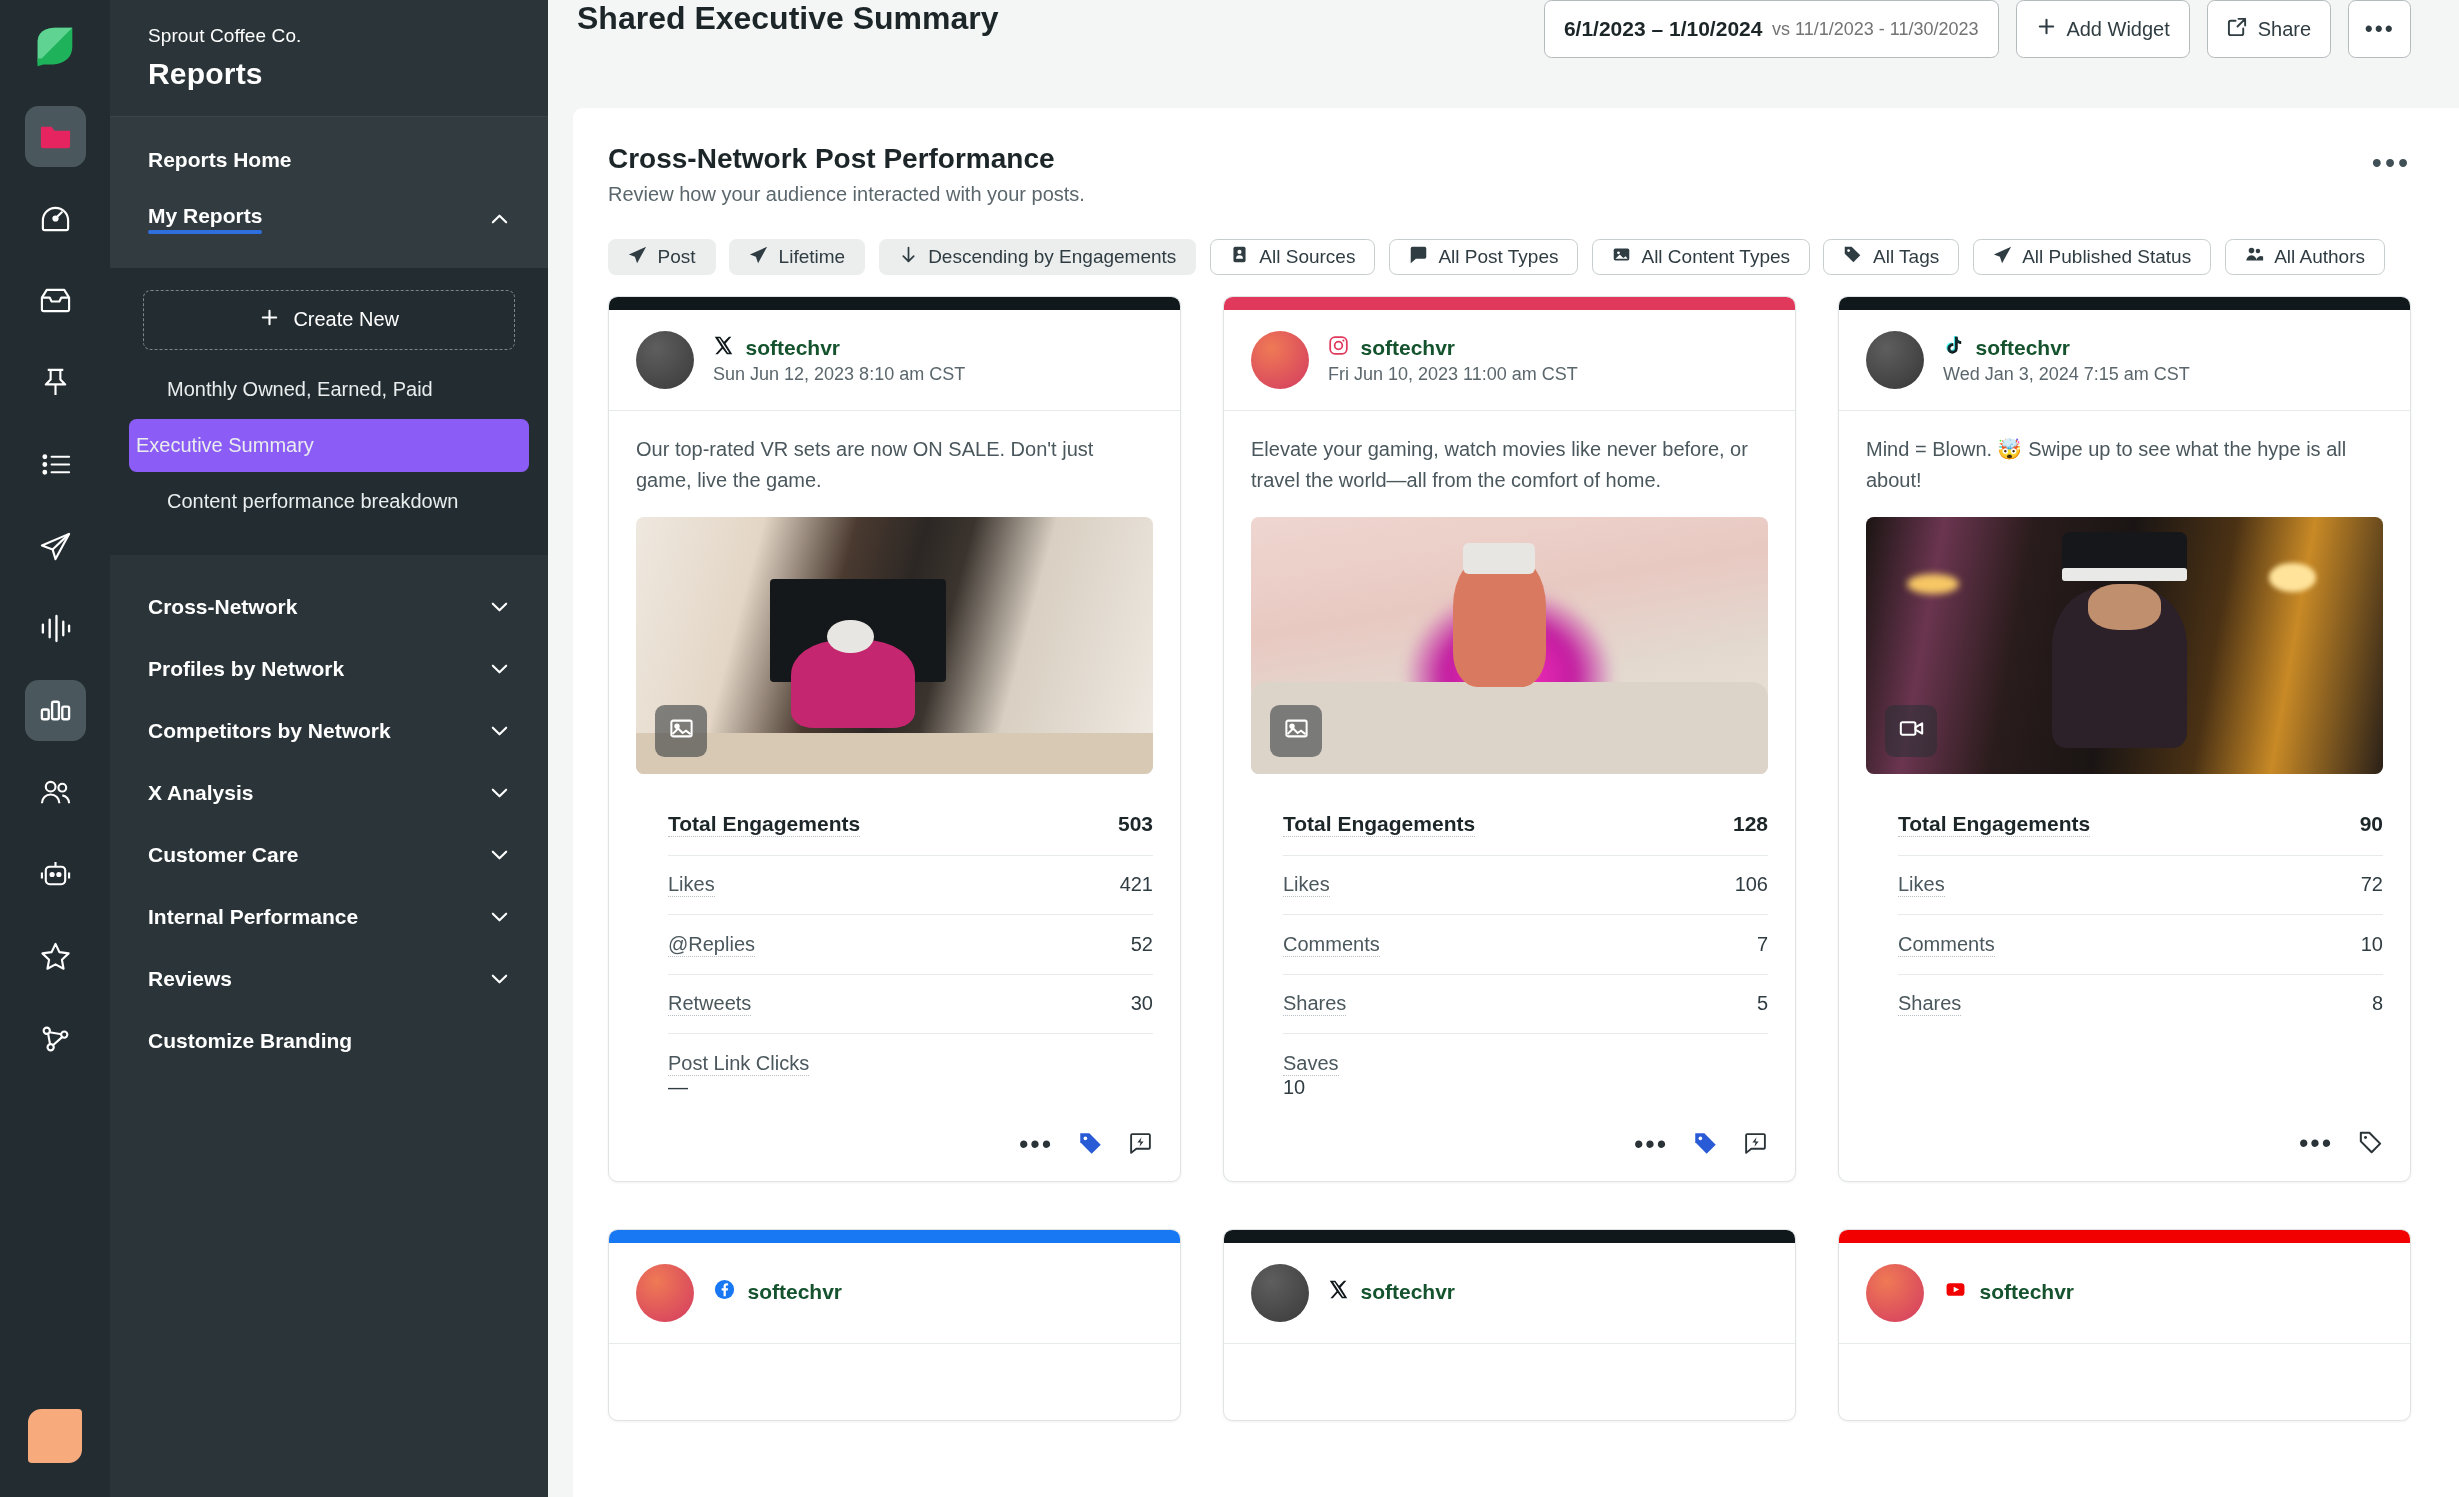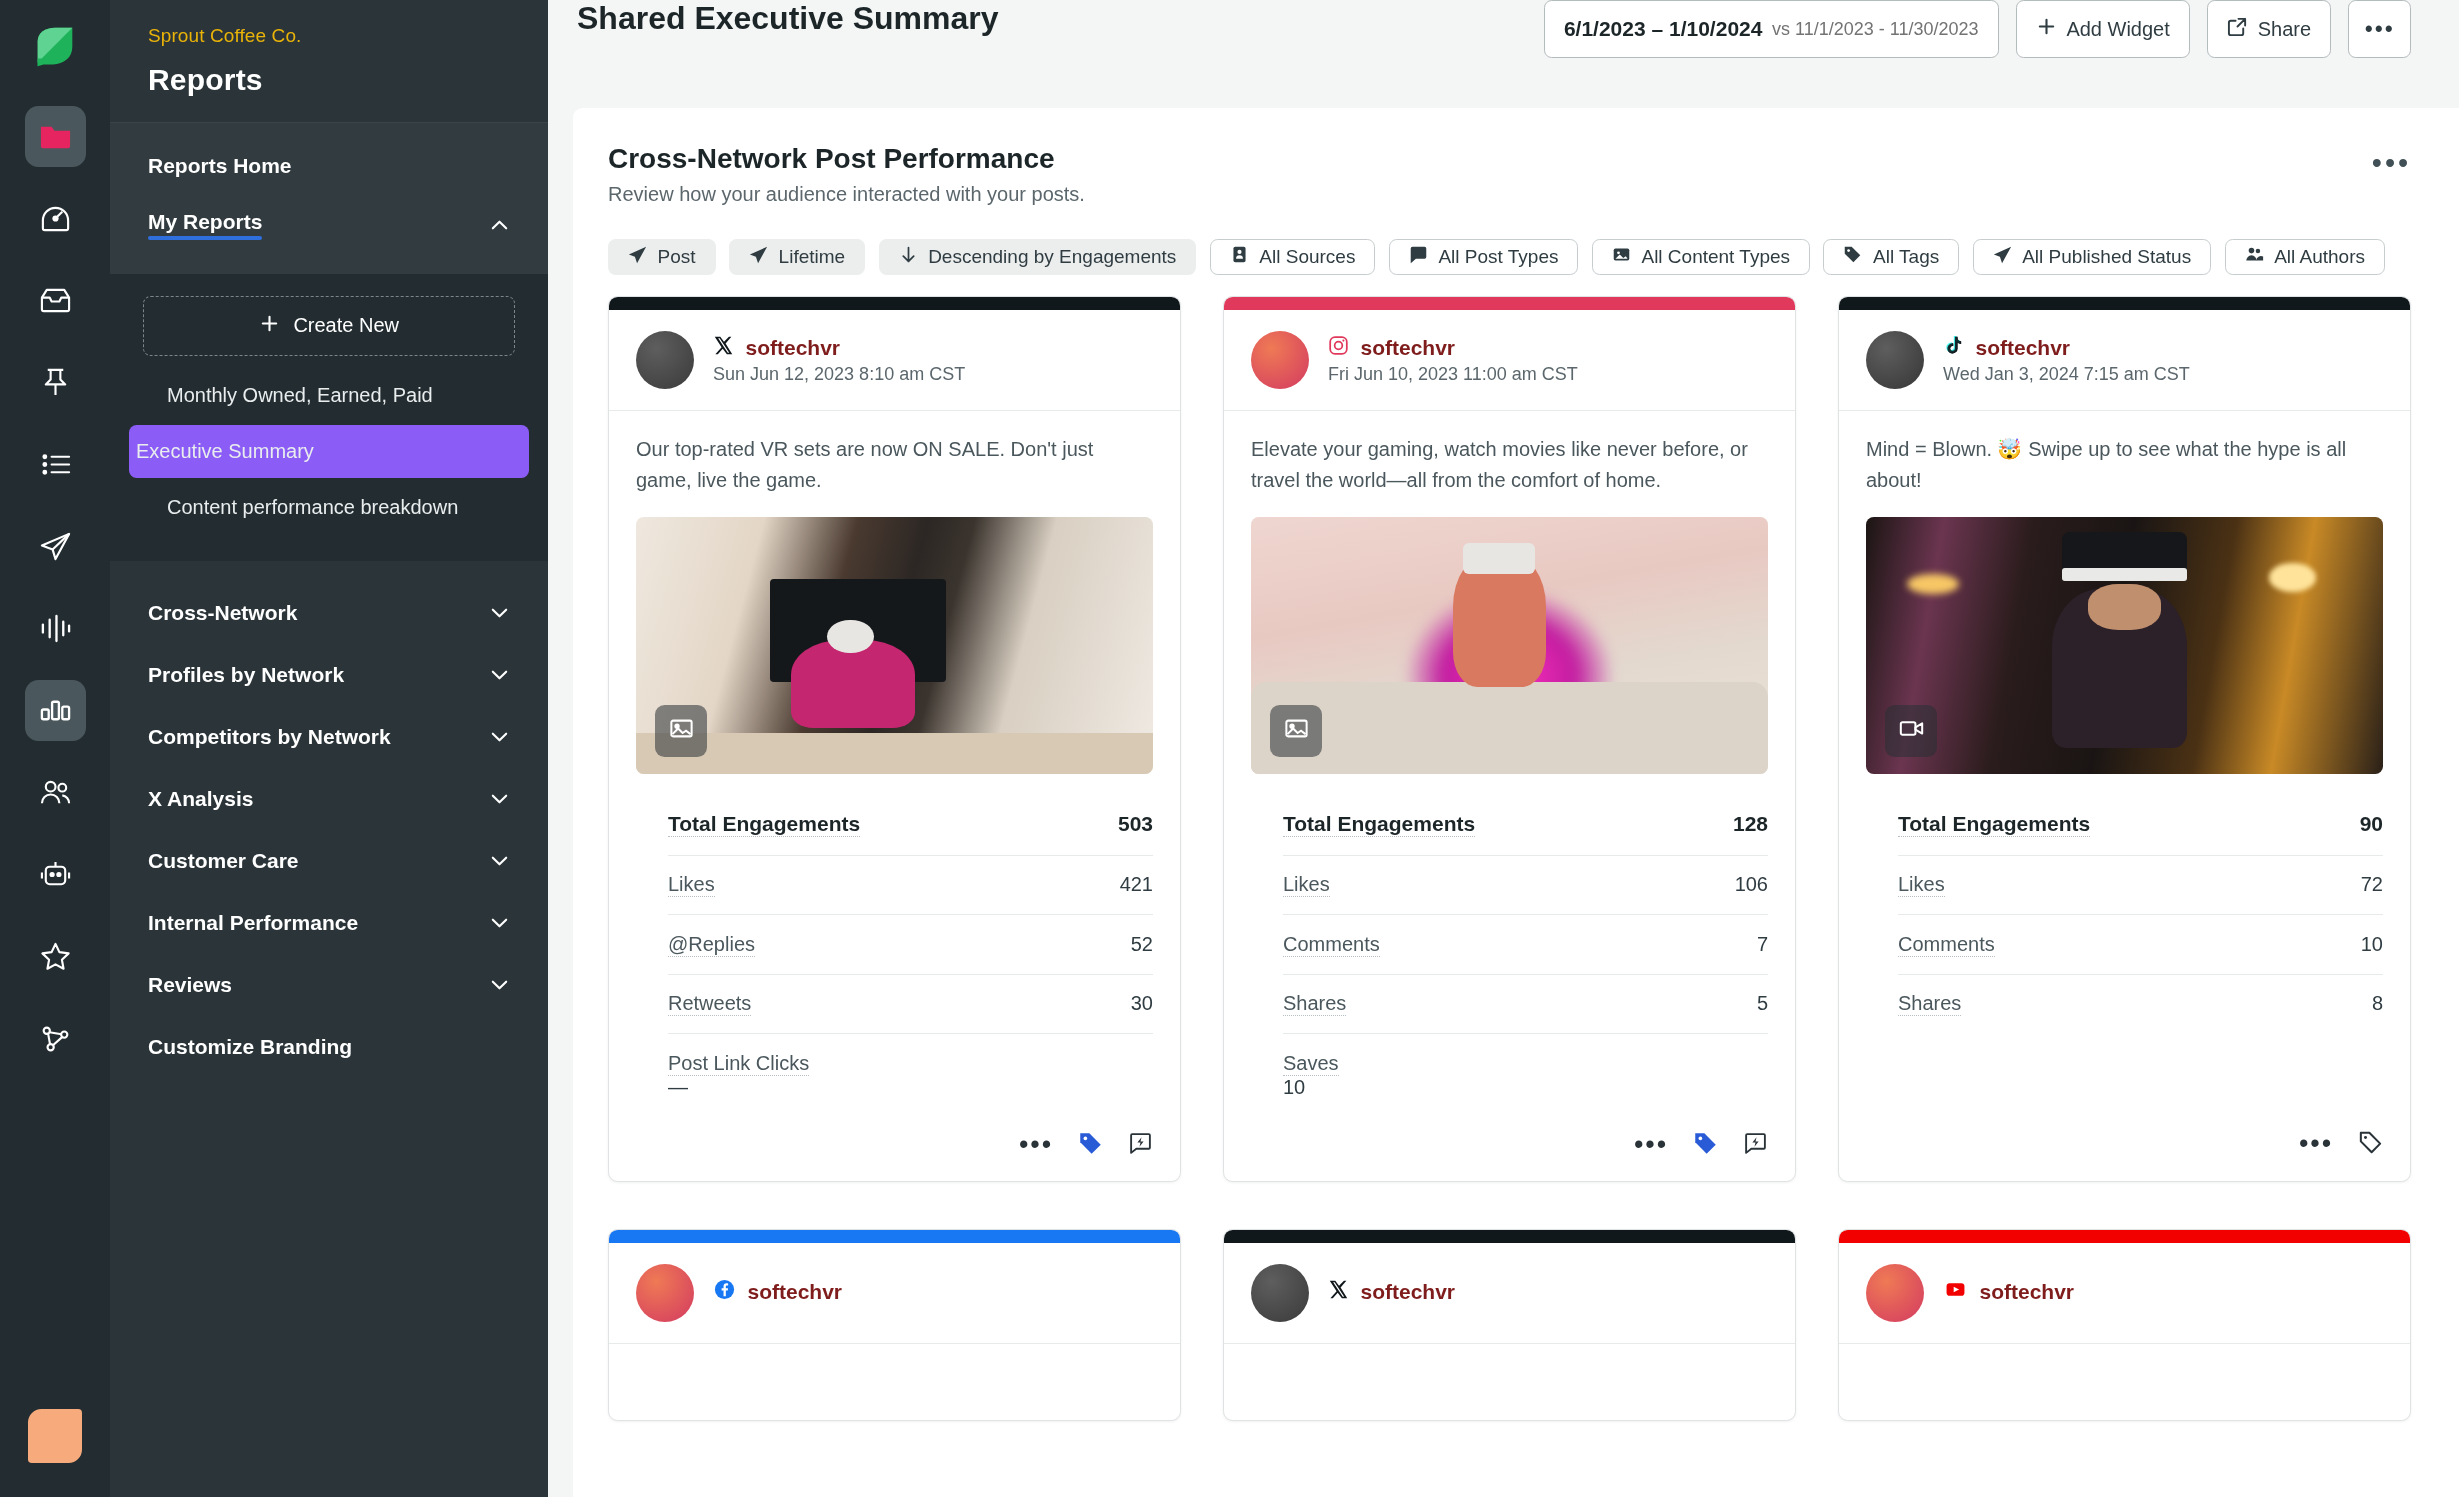--- a/index.html
+++ b/index.html
@@ -30,21 +30,21 @@
     width:54px; height:54px; background:#f7ab7c;
     border-radius:13.4px 3.8px 13.4px 3.8px;
   }
 
   
   .nav {
     width:438px; flex:0 0 438px; background:#2b3539; color:#fff;
     display:flex; flex-direction:column;
   }
   .nav-head { padding:25px 38px 25px; border-bottom:1px solid #3a4549; }
-  .nav-org { font-size:19px; color:#eab308; letter-spacing:0.1px; margin-bottom:16px; }
+  .nav-org { font-size:19px; color:#ffffff; letter-spacing:0.1px; margin-bottom:10px; }
   .nav-title { font-size:30px; font-weight:bold; letter-spacing:0.2px; }
 
   .nav-section-top { background:#323c40; padding:17.3px 0 21px; }
   .nav-link {
     font-size:21px; font-weight:bold; padding:13.4px 38px; cursor:pointer;
     display:flex; align-items:center; justify-content:space-between;
   }
   .nav-link .lbl { position:relative; display:inline-block; padding-bottom:5.8px; }
   .nav-link.selected .lbl::after {
     content:""; position:absolute; left:0; right:0; bottom:0;
@@ -107,21 +107,21 @@
   .card {
     flex:1 1 0; min-width:0; background:#fff; border:1px solid #dfe3e4;
     border-radius:9.6px; overflow:hidden; box-shadow:0 1px 2.9px rgba(0,0,0,.06);
     display:flex; flex-direction:column;
   }
   .card-bar { height:13.4px; }
   .card-id { display:flex; align-items:center; gap:19px; padding:21px 27px; border-bottom:1px solid #e7eaeb; }
   .avatar { width:58px; height:58px; border-radius:50%; flex:0 0 auto; }
   .card-id-txt { min-width:0; }
   .handle-row { display:flex; align-items:center; gap:11.5px; margin-bottom:3.8px; }
-  .handle { font-size:21px; font-weight:bold; color:#7f1d1d; }
+  .handle { font-size:21px; font-weight:bold; color:#14532d; }
   .stamp { font-size:18px; color:#5b676c; }
   .card-body { padding:23px 27px 0; }
   .post-text { font-size:20px; line-height:1.55; color:#4a575c; }
   .media { position:relative; margin:21px 0 0; border-radius:7.7px; overflow:hidden; height:257px; }
   .media-badge {
     position:absolute; left:19px; bottom:17.3px; width:52px; height:52px;
     background:rgba(40,48,52,.55); border-radius:9.6px;
     display:flex; align-items:center; justify-content:center;
   }
   .metrics { padding:0 27px; margin-top:21px; }

